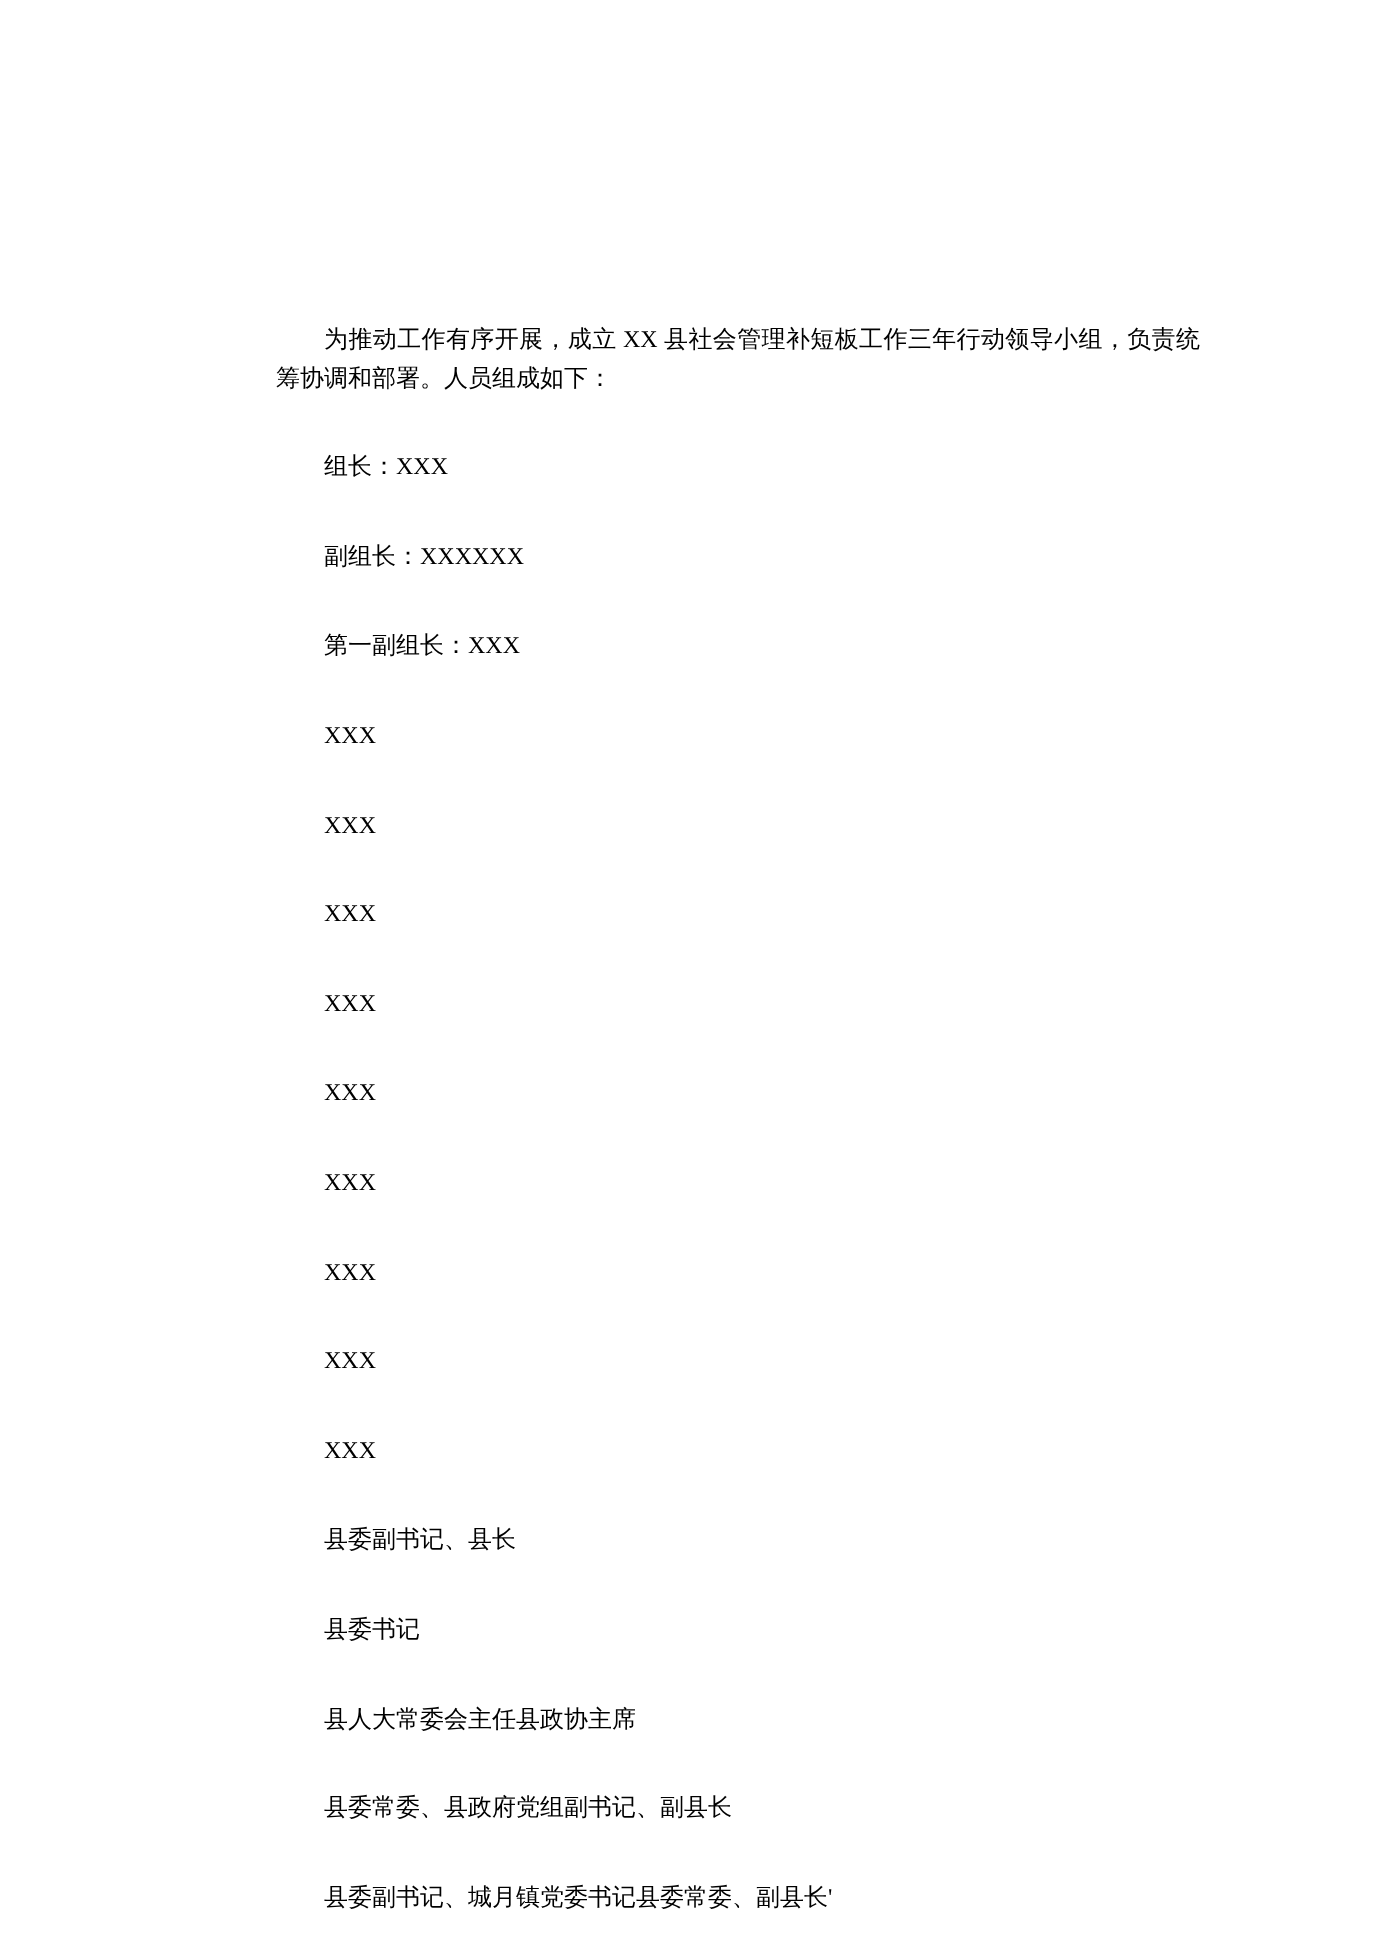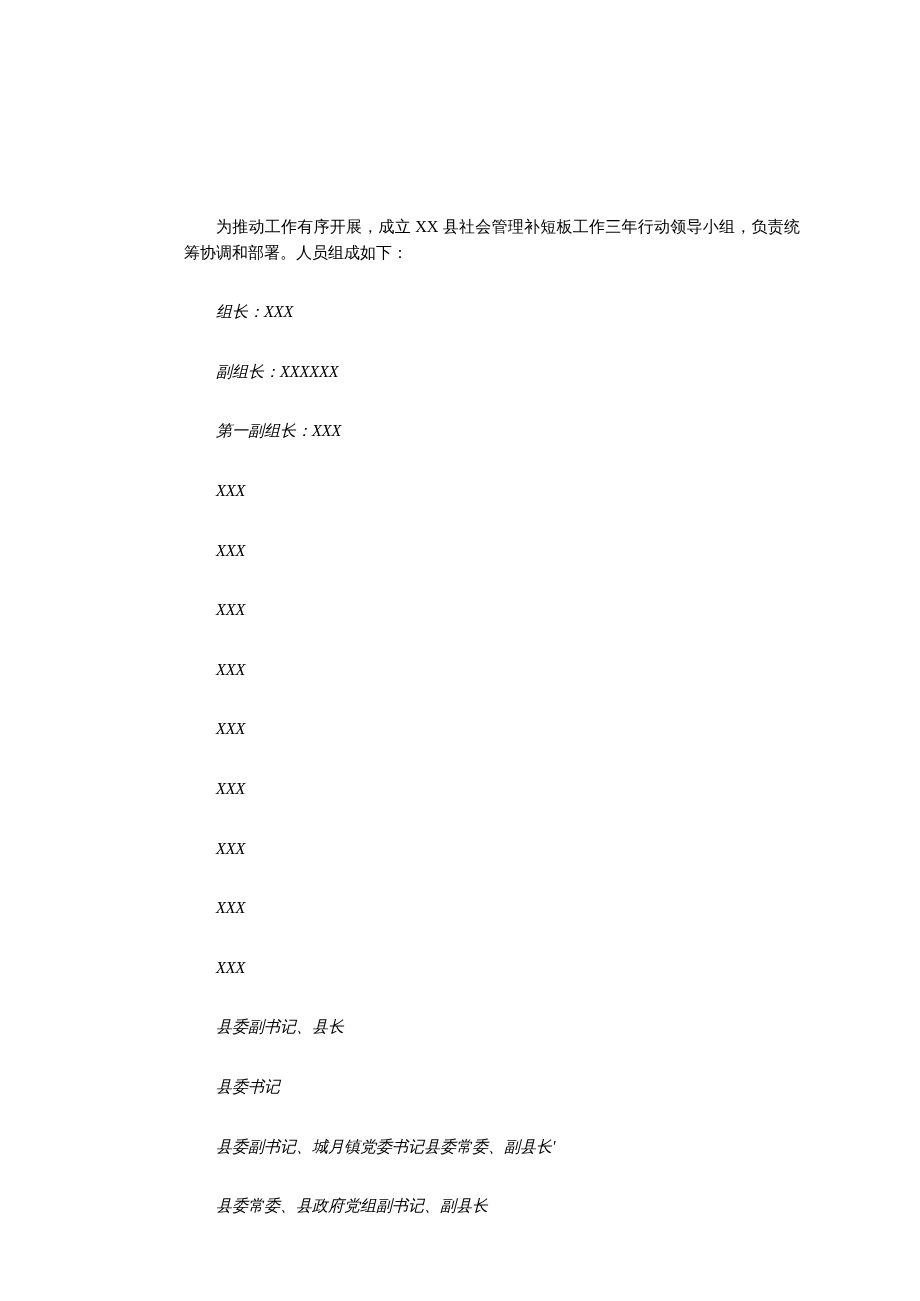--- a/index.html
+++ b/index.html
@@ -21,21 +21,20 @@
   }
   .para {
     margin-bottom: 34px;
     text-align: justify;
   }
   .para.first {
     text-indent: 2em;
   }
   .para.item {
     padding-left: 2em;
-    font-style: italic;
   }
 </style>
 </head>
 <body>
 
 <div class="page">
   <p class="para first">为推动工作有序开展，成立 XX 县社会管理补短板工作三年行动领导小组，负责统筹协调和部署。人员组成如下：</p>
 
   <p class="para item">组长：XXX</p>
   <p class="para item">副组长：XXXXXX</p>
@@ -44,15 +43,16 @@
   <p class="para item">XXX</p>
   <p class="para item">XXX</p>
   <p class="para item">XXX</p>
   <p class="para item">XXX</p>
   <p class="para item">XXX</p>
   <p class="para item">XXX</p>
   <p class="para item">XXX</p>
   <p class="para item">XXX</p>
   <p class="para item">县委副书记、县长</p>
   <p class="para item">县委书记</p>
+  <p class="para item">县人大常委会主任县政协主席</p>
+  <p class="para item">县委常委、县政府党组副书记、副县长</p>
   <p class="para item">县委副书记、城月镇党委书记县委常委、副县长'</p>
-  <p class="para item">县委常委、县政府党组副书记、副县长</p>
 </div>
 
 </body></html>

